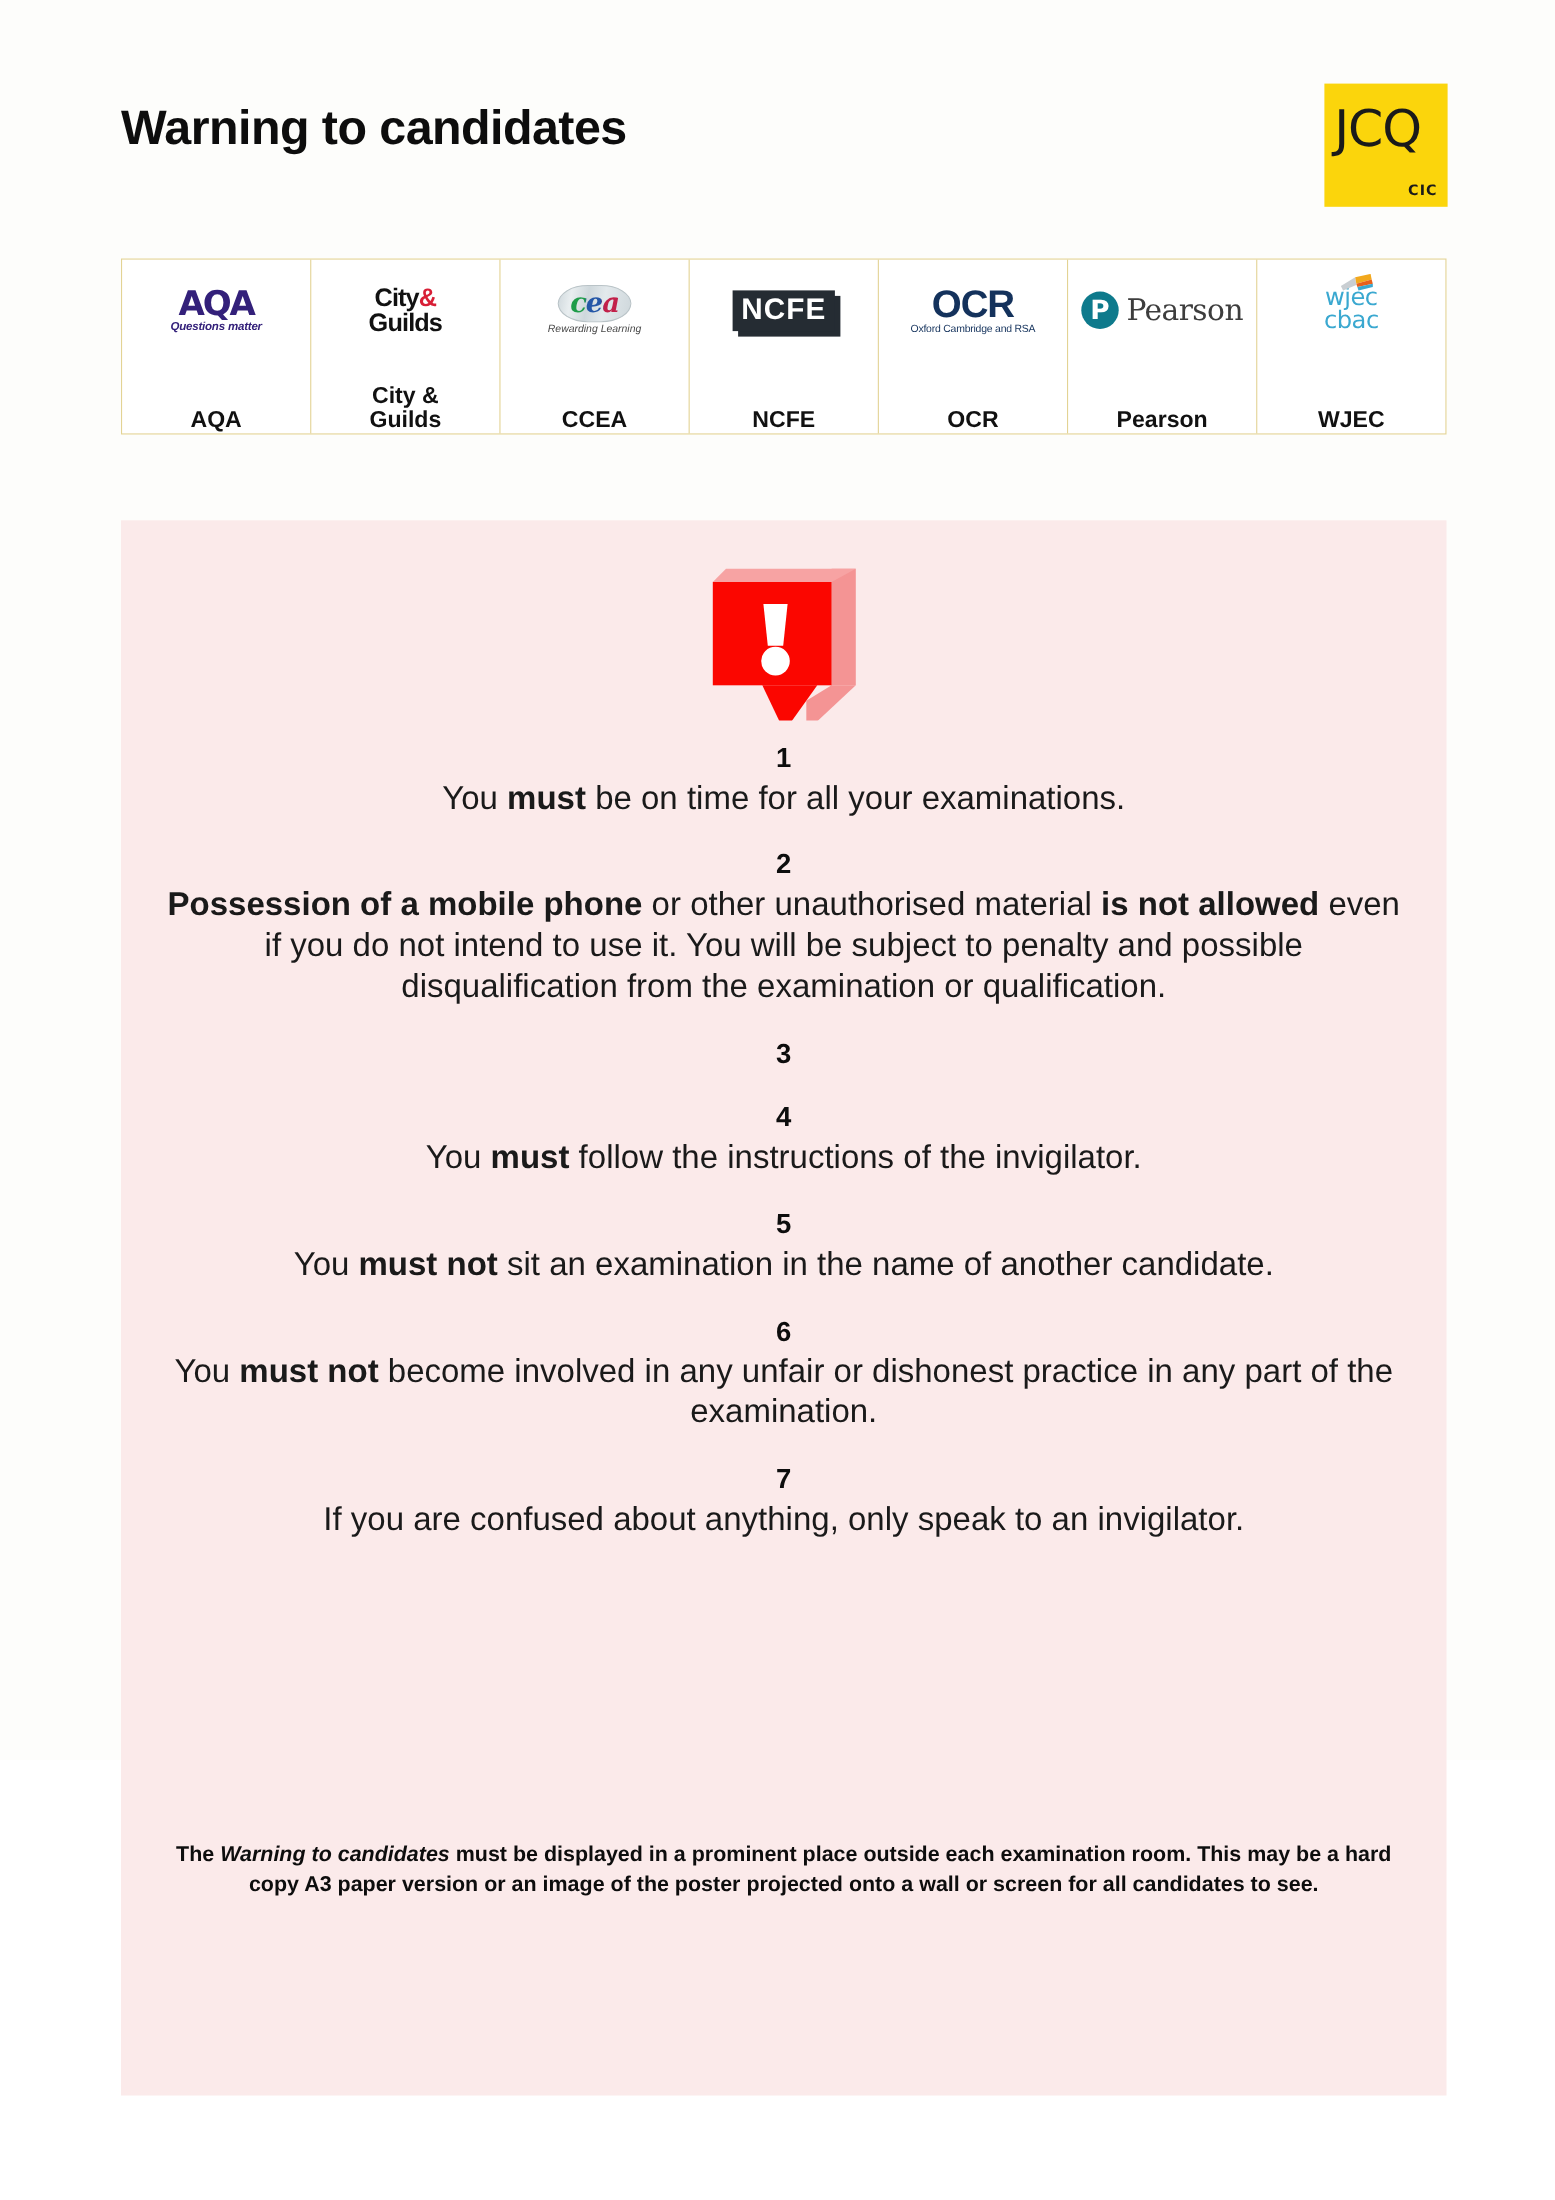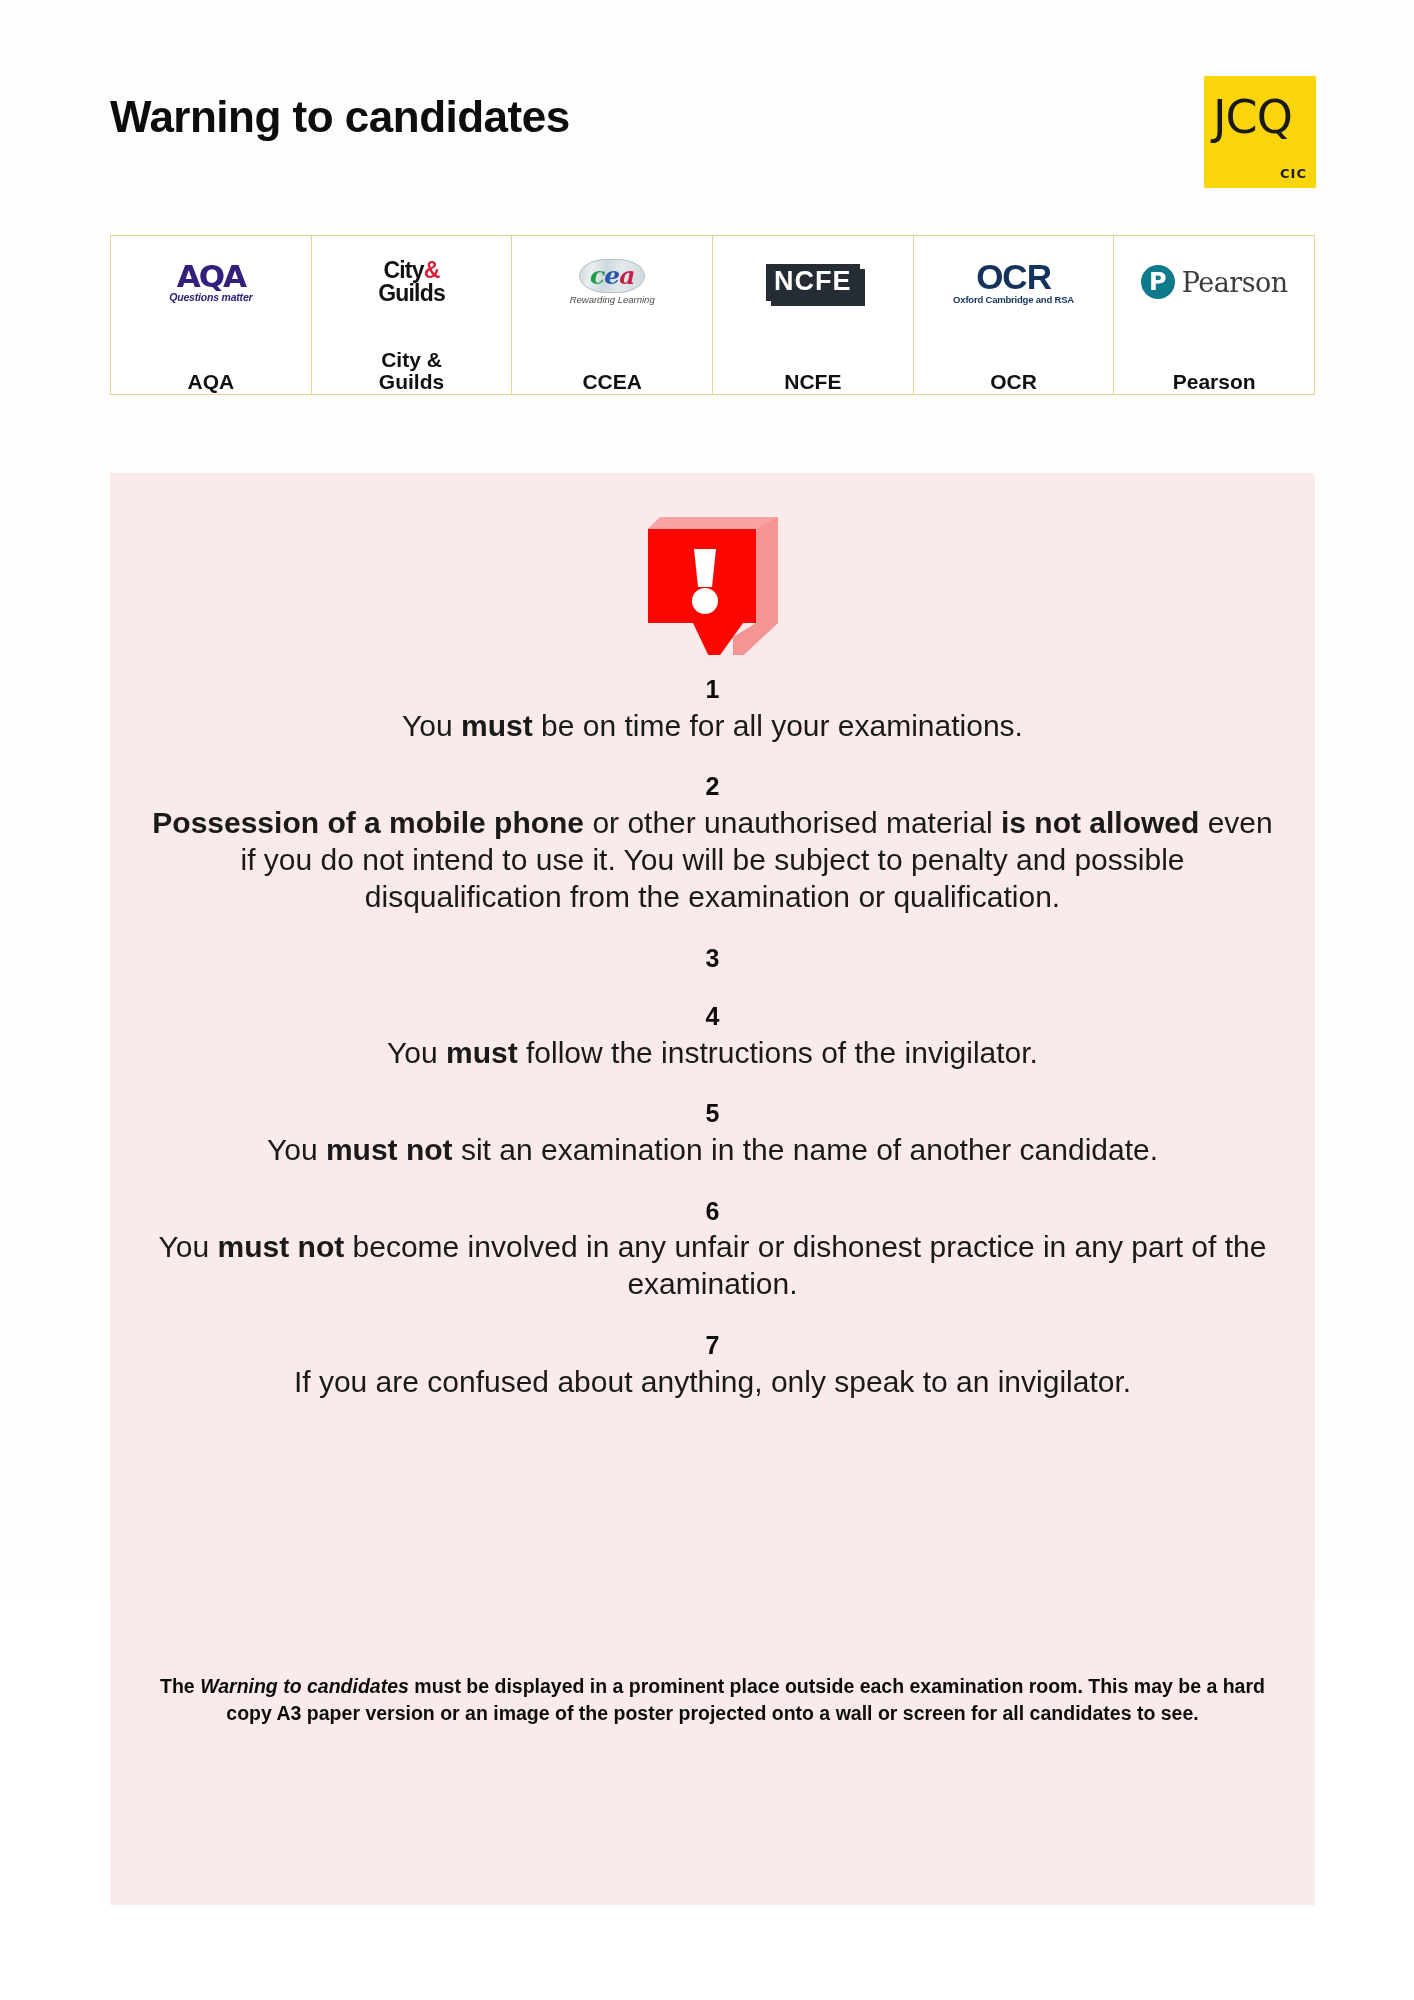--- a/index.html
+++ b/index.html
@@ -174,21 +174,21 @@
   
   .ocr-art { text-align: center; line-height: 1; }
   .ocr-art .ocr-word {
     font-size: 35px;
     font-weight: 700;
     color: #14325c;
     letter-spacing: -1px;
   }
   .ocr-art .ocr-tag {
     font-size: 9.5px;
-    font-weight: 700;
+    font-weight: 400;
     color: #14325c;
     margin-top: 1px;
     letter-spacing: -0.2px;
   }
   
   .pearson-art { display: flex; align-items: center; gap: 7px; }
   .pearson-art .p-circle {
     width: 34px; height: 34px; border-radius: 50%;
     background: #0e7a8c;
     color: #fff;
@@ -345,20 +345,35 @@
     <div class="body-cell">
       <div class="logo-art">
         <div class="pearson-art">
           <div class="p-circle">P</div>
           <div class="p-word">Pearson</div>
         </div>
       </div>
       <div class="body-name">Pearson</div>
     </div>
 
+    <div class="body-cell">
+      <div class="logo-art">
+        <div class="wjec-art">
+          <svg class="wjec-flag" viewBox="0 0 30 16">
+            <path d="M0 11 L13 3 L14 10 L2 15 Z" fill="#c9ced2"></path>
+            <path d="M13 3 L27 0 L28 5 L14 9 Z" fill="#f2a81d"></path>
+            <path d="M14 9 L28 5 L29 9 L15 12 Z" fill="#e8601c"></path>
+            <path d="M15 12 L29 9 L29 12 L16 15 Z" fill="#3aa8d0"></path>
+          </svg>
+          <div class="wjec-l1">wjec</div>
+          <div class="wjec-l2">cbac</div>
+        </div>
+      </div>
+      <div class="body-name">WJEC</div>
+    </div>
 
   </div>
 
   <div class="panel">
 
     <svg class="warn-icon" viewBox="0 0 150 150">
 
       <polygon points="22,12 140,12 140,118 118,118 118,12" fill="#f49494"></polygon>
       <polygon points="118,118 140,118 95,160 95,132" fill="#f49494"></polygon>
 

